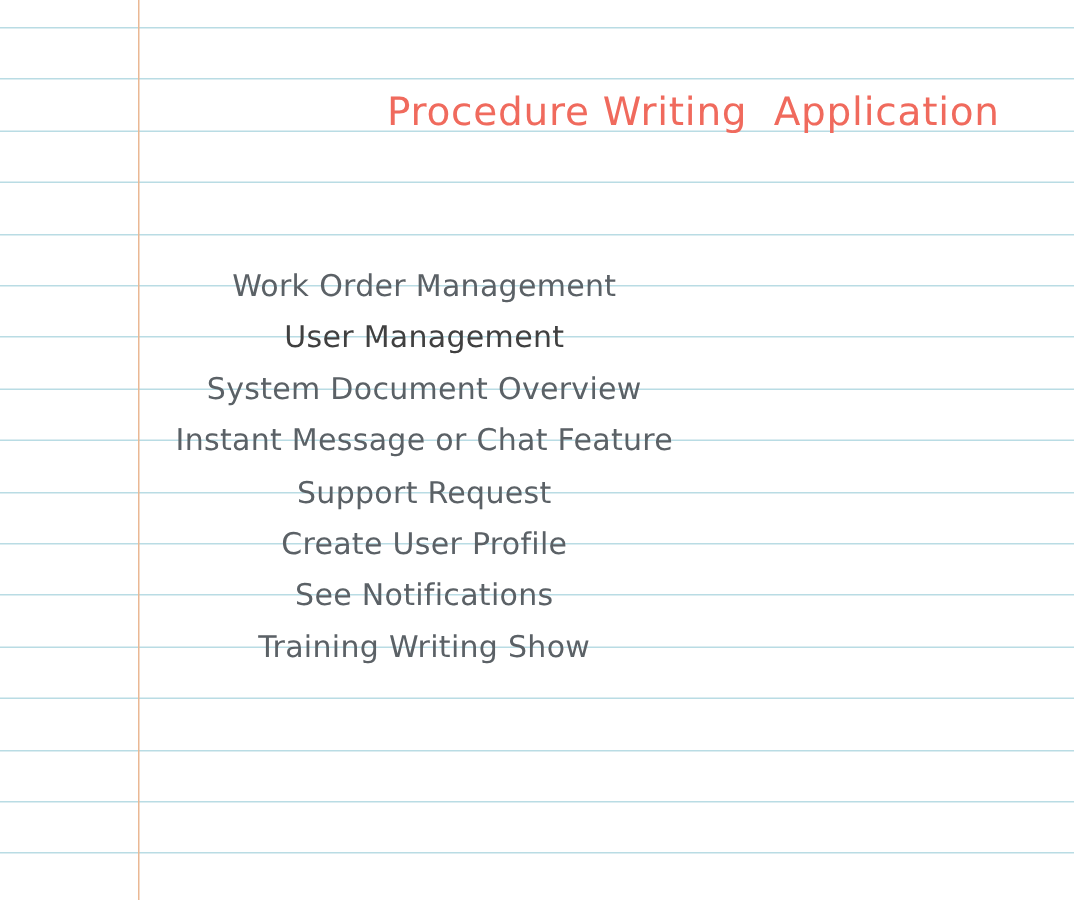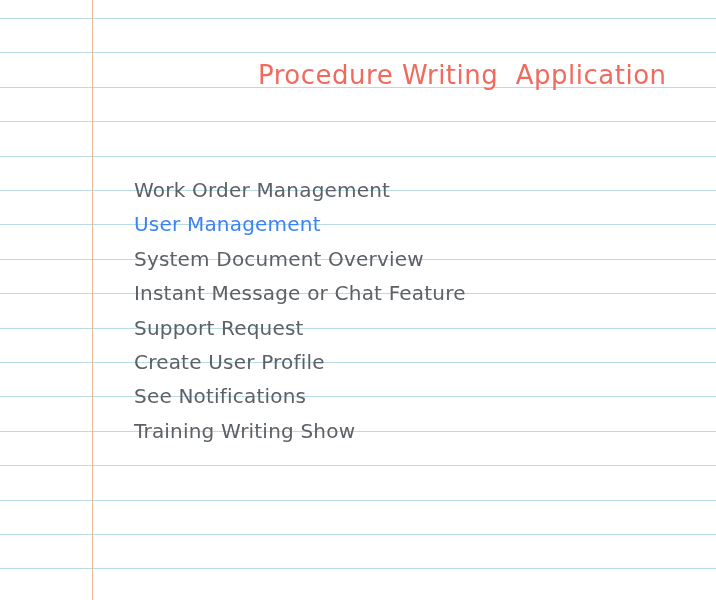--- a/index.html
+++ b/index.html
@@ -13,20 +13,21 @@
     font-family: "DejaVu Sans", sans-serif;
     overflow: hidden;
   }
 
   #page {
     position: relative;
     width: 716px;
     height: 600px;
     background: #ffffff;
     overflow: hidden;
+    text-align: center;
   }
 
   
   .rule {
     position: absolute;
     left: 0;
     width: 716px;
     height: 1px;
     background: #b9dce4;
   }
@@ -61,21 +62,20 @@
     padding: 0;
   }
 
   #item-list li {
     font-family: "DejaVu Sans", sans-serif;
     font-size: 20px;
     line-height: 34.4px;
     color: #5b6166;
     white-space: pre;
     letter-spacing: 0.2px;
-    margin-left: 17px;
   }
 </style>
 </head>
 <body>
 
 <div id="page">
 
   <div id="ruled-lines">
       <div class="rule" style="top: 18px; background: rgb(185, 220, 228);"></div>
       <div class="rule" style="top: 52.4px; background: rgb(185, 220, 228);"></div>
@@ -95,21 +95,21 @@
       <div class="rule" style="top: 534px; background: rgb(185, 220, 228);"></div>
       <div class="rule" style="top: 568.4px; background: rgb(185, 220, 228);"></div>
     </div>
 
   <div class="margin-line" style="background: rgb(234, 184, 148); left: 92px;"></div>
 
   <div id="title" style="color: rgb(240, 106, 93);">Procedure Writing  Application</div>
 
   <ul id="item-list">
     <li style="color: rgb(91, 97, 102);">Work Order Management</li>
-    <li style="color: #3b82f6;">User Management</li>
+    <li style="color: #404040;">User Management</li>
     <li style="color: rgb(91, 97, 102);">System Document Overview</li>
     <li style="color: rgb(91, 97, 102);">Instant Message or Chat Feature</li>
     <li style="color: rgb(91, 97, 102);">Support Request</li>
     <li style="color: rgb(91, 97, 102);">Create User Profile</li>
     <li style="color: rgb(91, 97, 102);">See Notifications</li>
     <li style="color: rgb(91, 97, 102);">Training Writing Show</li>
   </ul>
 
 </div>
 

